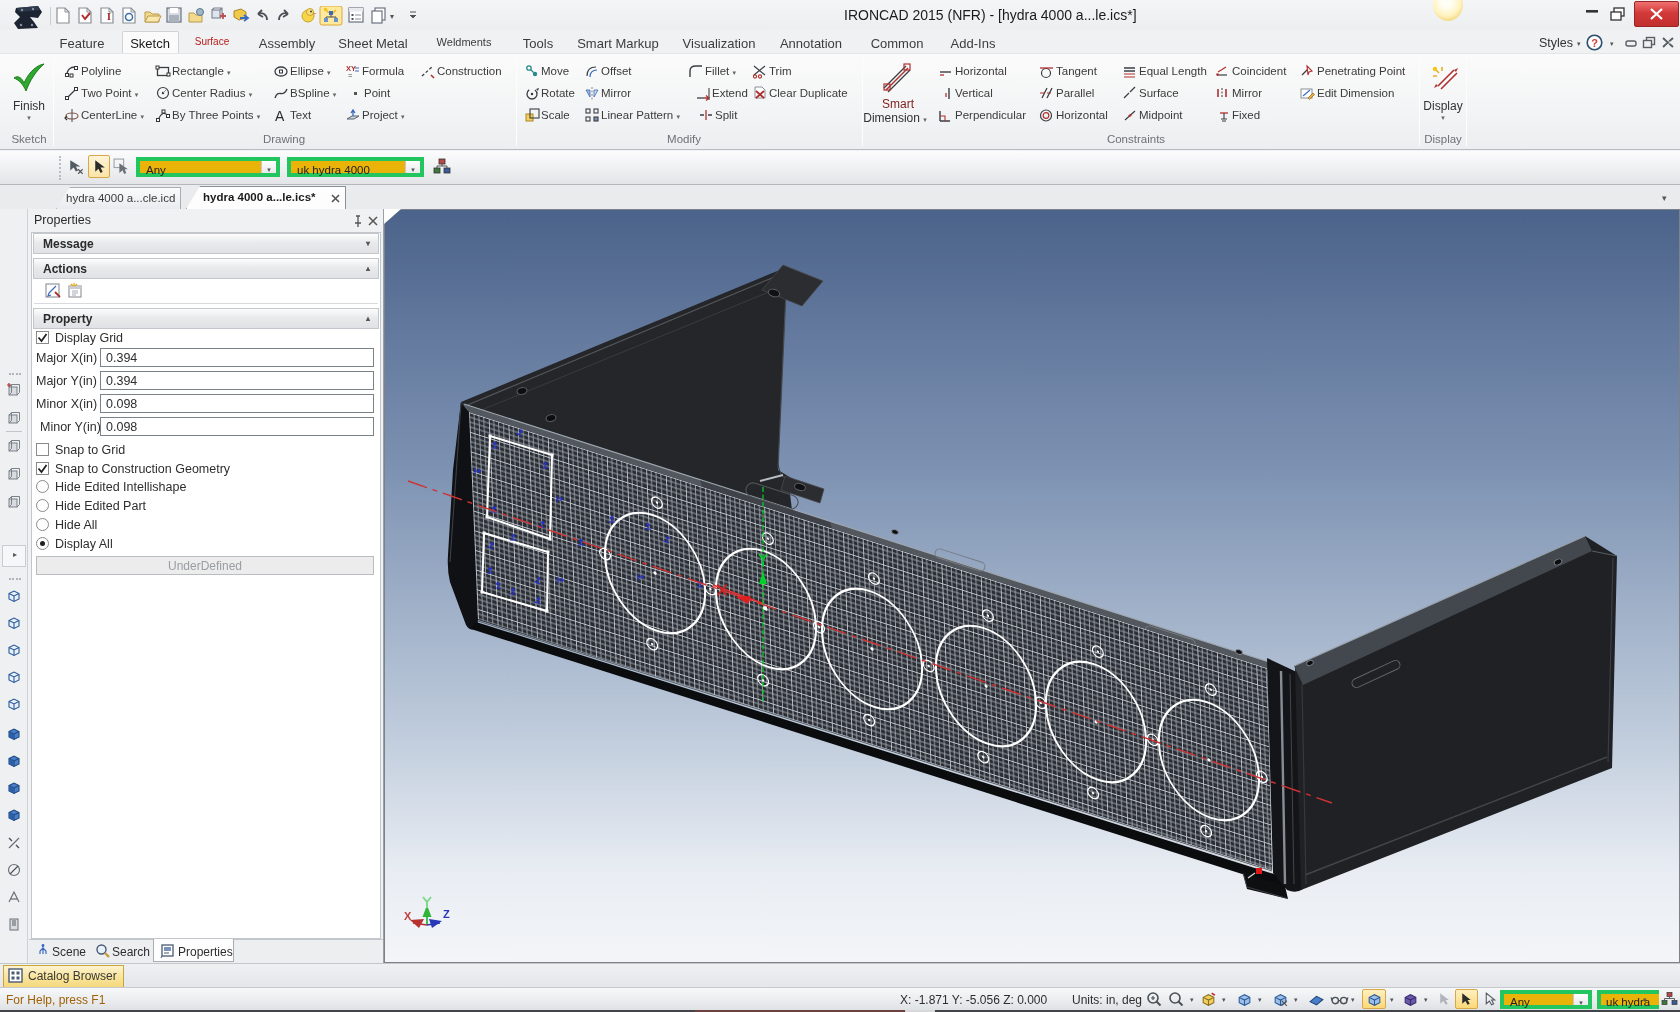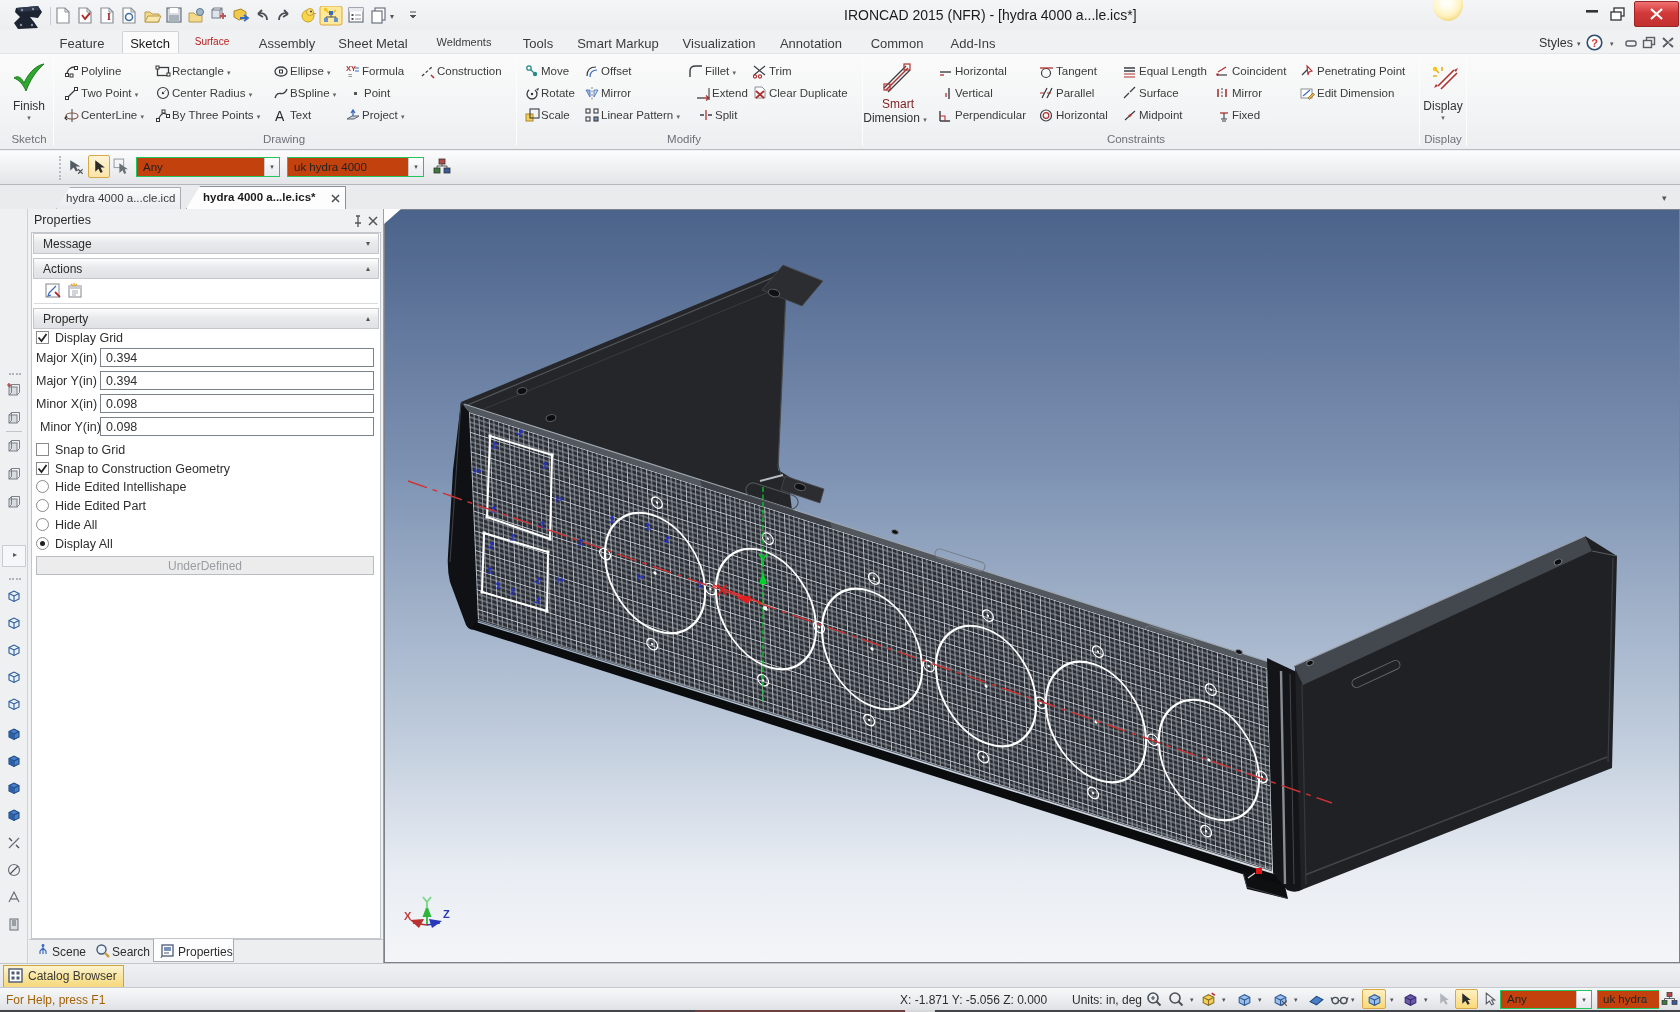--- a/index.html
+++ b/index.html
@@ -2,25 +2,25 @@
 <html><head><meta charset="utf-8">
 <style>
 *{margin:0;padding:0;box-sizing:border-box}
 html,body{width:1680px;height:1012px;overflow:hidden;font-family:"Liberation Sans",sans-serif;background:#f0f0f0}
 #app{position:relative;width:1680px;height:1012px;background:#f0f1f2;overflow:hidden}
 .abs{position:absolute}
 .t11{font-size:11.5px;color:#3b3b3b;white-space:nowrap}
 .t12{font-size:12.5px;color:#2e2e2e;white-space:nowrap}
 .lbl{font-size:11.5px;color:#707079;white-space:nowrap}
 .sep{position:absolute;width:1px;background:#d8dadc;border-right:1px solid #fdfdfd}
-.combo{position:absolute;background:#c2410c;border:1px solid #22c55e;font-size:11.5px;color:#222}
+.combo{position:absolute;background:#eab308;border:4px solid #22c55e;font-size:11.5px;color:#222}
 .combo .ar{position:absolute;right:0;top:0;bottom:0;width:15px;background:linear-gradient(#fefefe,#e7e9ec);border-left:1px solid #c6c9cd;color:#555;font-size:7px;text-align:center;line-height:18px}
 .chk{position:absolute;width:13px;height:13px;background:#fff;border:1px solid #8a8a8a}
 .rad{position:absolute;width:13px;height:13px;background:#fff;border:1px solid #8a8a8a;border-radius:50%}
-.hdr{position:absolute;left:33px;width:346px;height:21px;background:linear-gradient(#fdfdfd,#e9eaec 45%,#dfe1e4);border:1px solid #c3c6ca;font-size:12px;font-weight:normal;color:#2b2b2b;line-height:20px;padding-left:9px}
+.hdr{position:absolute;left:33px;width:346px;height:21px;background:linear-gradient(#fdfdfd,#e9eaec 45%,#dfe1e4);border:1px solid #c3c6ca;font-size:12px;font-weight:bold;color:#2b2b2b;line-height:20px;padding-left:9px}
 .hdr .mk{position:absolute;right:8px;top:0;font-size:8px;color:#555}
 svg{display:block}
 </style></head>
 <body>
 <div id="app">
 
 <div class="abs" style="left:0;top:0;width:1680px;height:30px;background:linear-gradient(#f4f5f6,#eceef0)"></div>
 <div class="abs" style="left:1433px;top:-11px;width:30px;height:32px;border-radius:50%;background:radial-gradient(circle at 45% 40%,#fffef5 20%,#fff3c0 55%,#ecc960 90%)"></div>
 
 <svg class="abs" style="left:8px;top:2px" width="40" height="30" viewBox="0 0 40 30">

